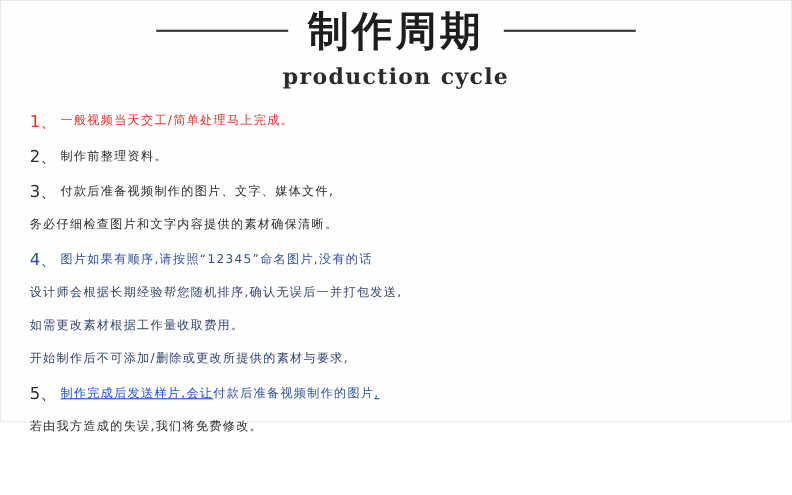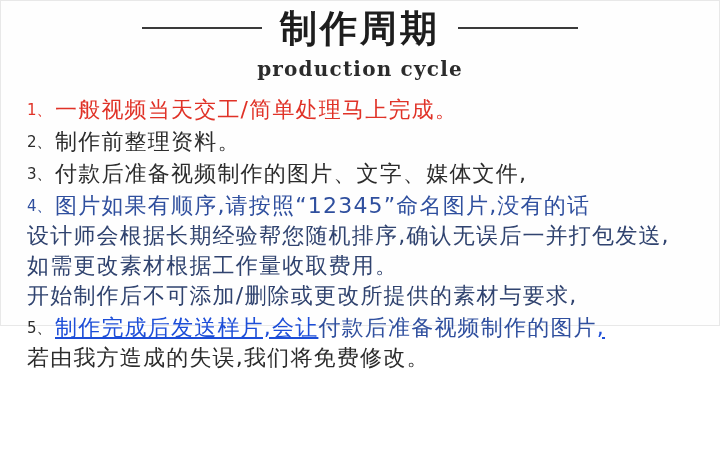--- a/index.html
+++ b/index.html
@@ -9,21 +9,21 @@
   body {
     width: 720px;
     height: 450px;
     background: #ffffff;
     font-family: "Liberation Sans", sans-serif;
     overflow: hidden;
   }
   .page {
     position: relative;
     width: 720px;
-    height: 326px;
+    height: 384px;
     box-sizing: border-box;
     background: #fefefe;
     border: 1px solid #e8e8e8;
   }
 
   
   .header {
     padding-top: 8px;
     text-align: center;
   }
@@ -72,21 +72,21 @@
     font-family: "DejaVu Sans", sans-serif;
     font-size: 15px;
     line-height: 30px;
     letter-spacing: 0px;
   }
   .lines {
     flex: 1 1 auto;
   }
   .line {
     font-family: "DejaVu Sans", sans-serif;
-    font-size: 22px;
+    font-size: 11px;
     line-height: 30px;
     letter-spacing: 1.2px;
     white-space: nowrap;
   }
   .line.hang {
     margin-left: -28px;
   }
 
   
   .c-red   { color: #e03227; }
@@ -124,20 +124,21 @@
       <div class="num c-dark">2、</div>
       <div class="lines">
         <div class="line c-dark">制作前整理资料。</div>
       </div>
     </div>
 
     <div class="item">
       <div class="num c-dark">3、</div>
       <div class="lines">
         <div class="line c-dark">付款后准备视频制作的图片、文字、媒体文件,</div>
+        <div class="line c-dark hang">务必仔细检查图片和文字内容提供的素材确保清晰。</div>
       </div>
     </div>
 
     <div class="item">
       <div class="num c-blue">4、</div>
       <div class="lines">
         <div class="line c-blue">图片如果有顺序,请按照“12345”命名图片,没有的话</div>
         <div class="line c-ink hang">设计师会根据长期经验帮您随机排序,确认无误后一并打包发送,</div>
         <div class="line c-ink hang">如需更改素材根据工作量收取费用。</div>
         <div class="line c-ink hang">开始制作后不可添加/删除或更改所提供的素材与要求,</div>

